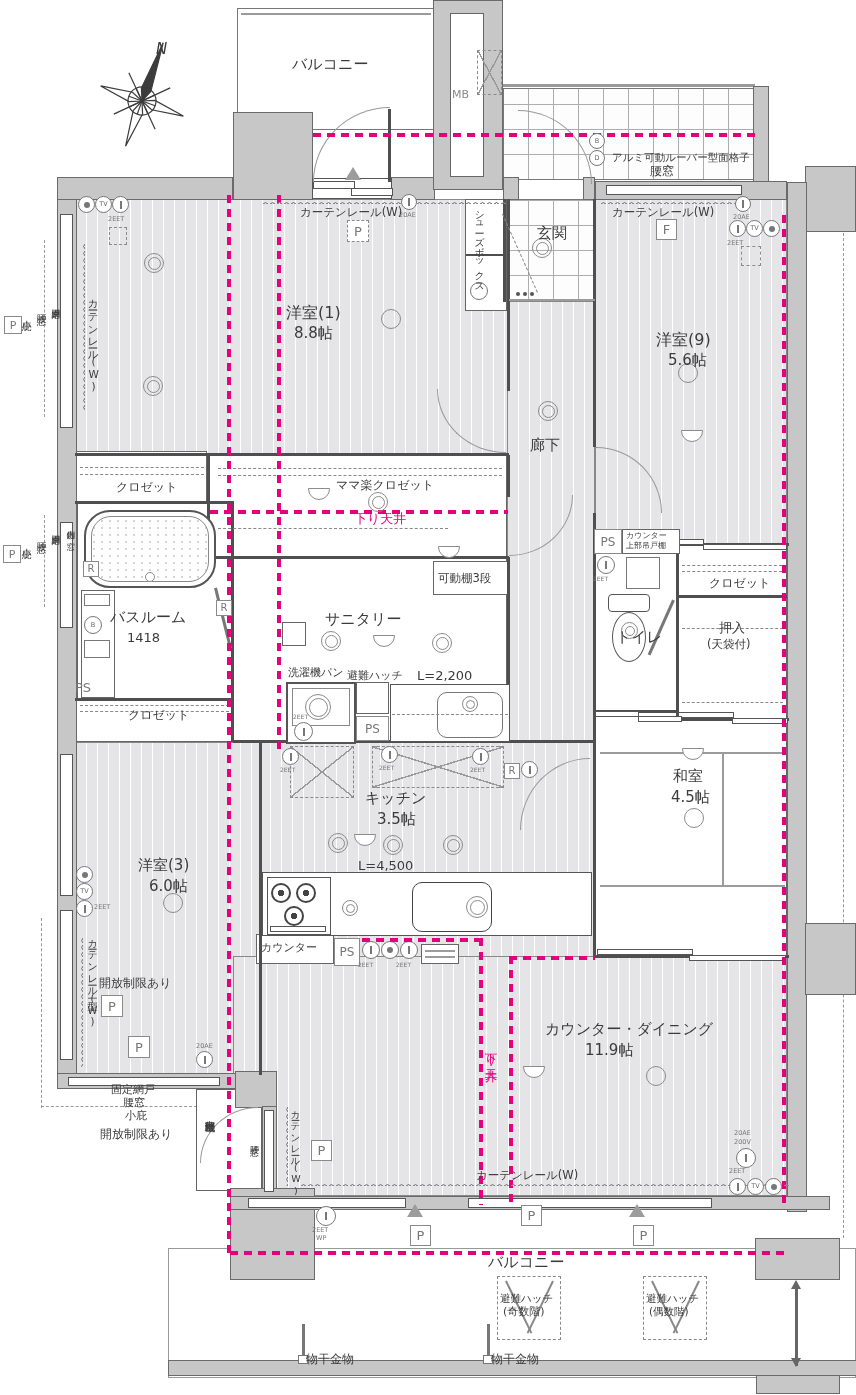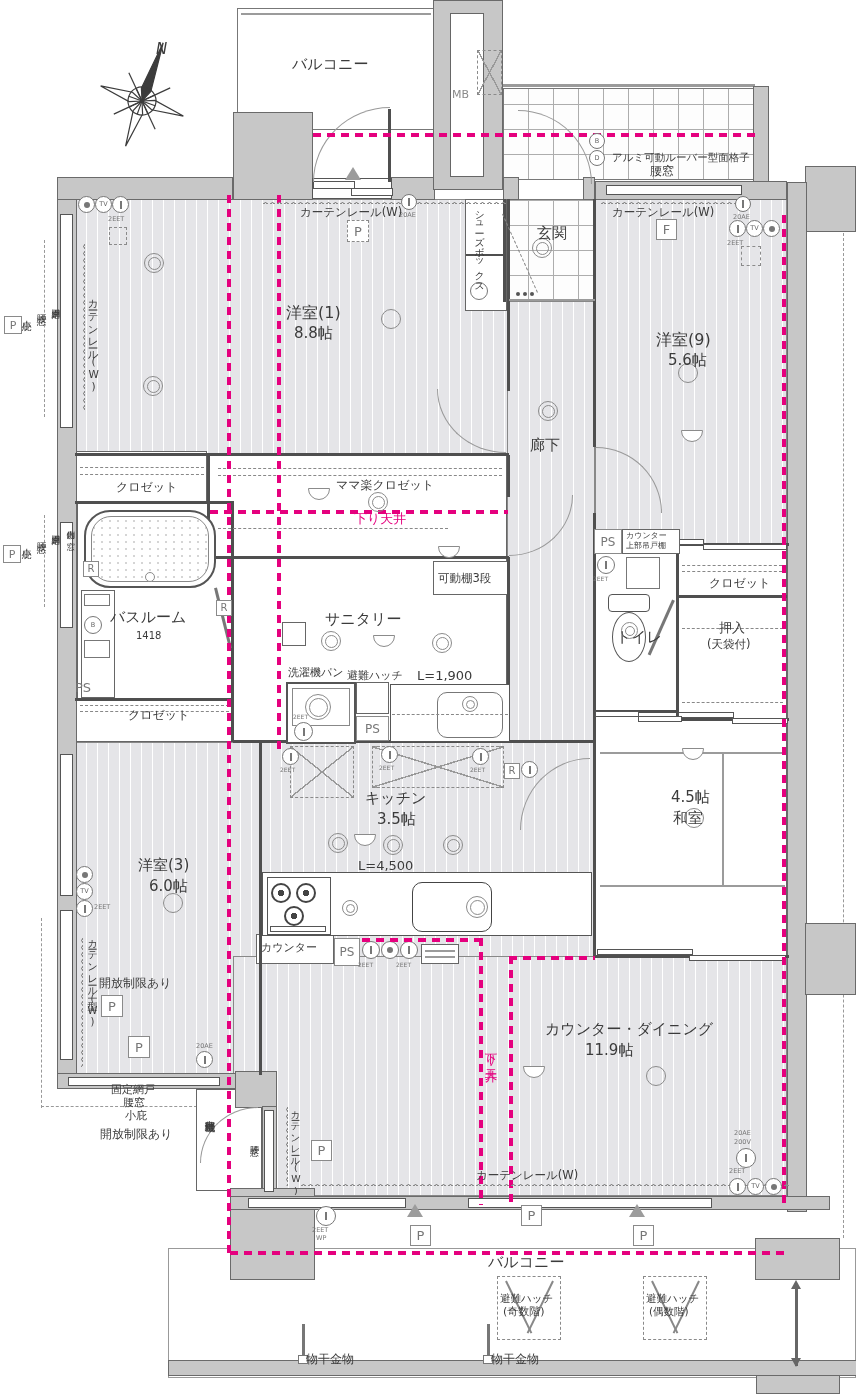--- a/index.html
+++ b/index.html
@@ -373,37 +373,37 @@
   <span class="lbl v" style="left:20px;top:312px;font-size:10px">小庇</span>
   <span class="lbl v" style="left:35px;top:307px;font-size:10px">腰窓</span>
   <span class="lbl v" style="left:51px;top:302px;font-size:8.5px">固定網戸</span>
   <span class="lbl v" style="left:87px;top:292px;font-size:10.5px">カーテンレール(W)</span>
   <span class="lbl" style="left:116px;top:480px;font-size:12px">クロゼット</span>
   <span class="lbl" style="left:336px;top:478px;font-size:12px">ママ楽クロゼット</span>
   <span class="lbl mag" style="left:354px;top:511px;font-size:13px">下り天井</span>
   <span class="lbl" style="left:438px;top:572px;font-size:11.5px">可動棚3段</span>
   <span class="lbl" style="left:325px;top:610px;font-size:15px">サニタリー</span>
   <span class="lbl" style="left:110px;top:608px;font-size:15px">バスルーム</span>
-  <span class="lbl" style="left:136px;top:630px;font-size:10px">1418</span>
+  <span class="lbl" style="left:127px;top:630px;font-size:13px">1418</span>
   <span class="lbl v" style="left:20px;top:540px;font-size:10px">小庇</span>
   <span class="lbl v" style="left:35px;top:535px;font-size:10px">腰窓</span>
   <span class="lbl v" style="left:51px;top:528px;font-size:8.5px">固定網戸</span>
   <span class="lbl v" style="left:66px;top:524px;font-size:8.5px">内倒し窓</span>
   <span class="lbl" style="left:75px;top:680px;font-size:13px;color:#777">PS</span>
   <span class="lbl" style="left:128px;top:708px;font-size:12px">クロゼット</span>
   <span class="lbl" style="left:288px;top:666px;font-size:11px">洗濯機パン</span>
   <span class="lbl" style="left:347px;top:669px;font-size:11px">避難ハッチ</span>
-  <span class="lbl" style="left:417px;top:668px;font-size:13px">L=1,900</span>
+  <span class="lbl" style="left:417px;top:668px;font-size:13px">L=2,200</span>
   <span class="lbl" style="left:616px;top:628px;font-size:15px">トイレ</span>
   <span class="lbl" style="left:626px;top:531px;font-size:8px">カウンター</span>
   <span class="lbl" style="left:626px;top:541px;font-size:8px">上部吊戸棚</span>
   <span class="lbl" style="left:709px;top:576px;font-size:12px">クロゼット</span>
   <span class="lbl" style="left:719px;top:620px;font-size:13px">押入</span>
   <span class="lbl" style="left:707px;top:638px;font-size:11.5px">(天袋付)</span>
-  <span class="lbl" style="left:673px;top:809px;font-size:15px">和室</span>
+  <span class="lbl" style="left:673px;top:767px;font-size:15px">和室</span>
   <span class="lbl" style="left:671px;top:788px;font-size:15px">4.5帖</span>
   <span class="lbl" style="left:365px;top:789px;font-size:15px">キッチン</span>
   <span class="lbl" style="left:377px;top:810px;font-size:15px">3.5帖</span>
   <span class="lbl" style="left:358px;top:858px;font-size:13px">L=4,500</span>
   <span class="lbl" style="left:261px;top:941px;font-size:11px">カウンター</span>
   <span class="lbl" style="left:138px;top:856px;font-size:15px">洋室(3)</span>
   <span class="lbl" style="left:149px;top:877px;font-size:15px">6.0帖</span>
   <span class="lbl v" style="left:86px;top:932px;font-size:10px">カーテンレール一型(W)</span>
   <span class="lbl" style="left:99px;top:976px;font-size:12px">開放制限あり</span>
   <span class="lbl" style="left:111px;top:1083px;font-size:11px">固定網戸</span>

